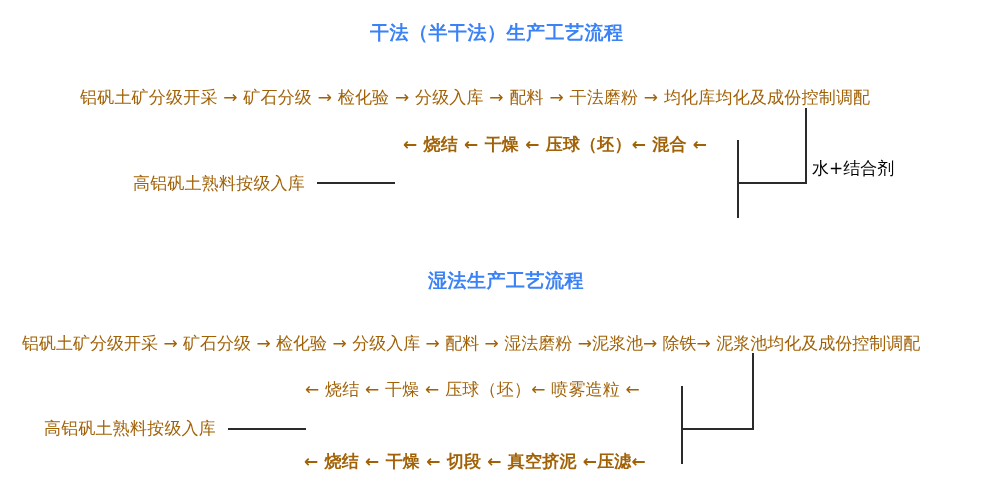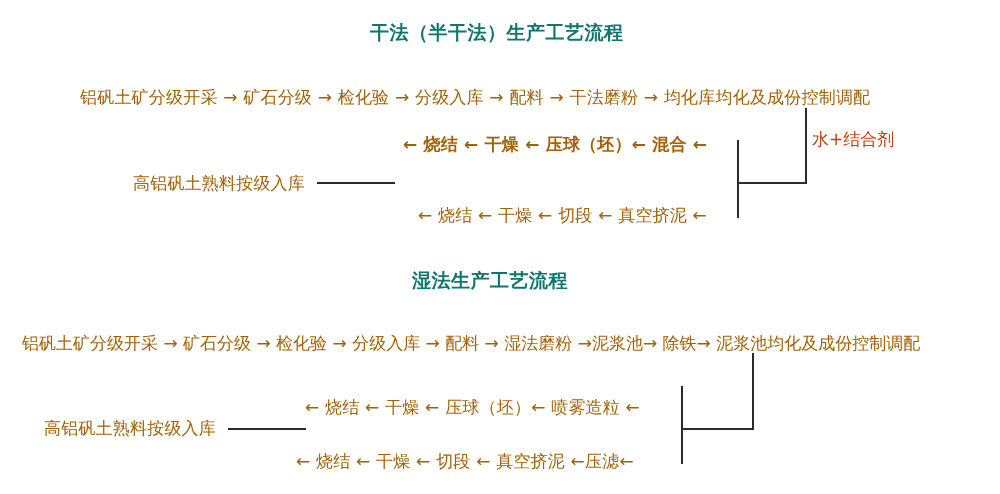--- a/index.html
+++ b/index.html
@@ -17,36 +17,37 @@
   }
   .canvas {
     position: relative;
     width: 1000px;
     height: 494px;
   }
   .title {
     position: absolute;
     font-size: 19px;
     font-weight: bold;
-    color: #0f766e;
+    color: #3b82f6;
     letter-spacing: 0.5px;
     white-space: nowrap;
   }
   .flow-row {
     position: absolute;
     font-size: 17px;
     color: #a16207;
     white-space: nowrap;
     letter-spacing: 0.2px;
   }
   .side-label {
     position: absolute;
     font-size: 17px;
-    color: #c2410c;
+    color: #000000;
     white-space: nowrap;
+    margin-top: 29px;
   }
   .vline {
     position: absolute;
     width: 2px;
     background: #2b2b2b;
   }
   .hline {
     position: absolute;
     height: 2px;
     background: #2b2b2b;
@@ -66,37 +67,36 @@
   <div class="title" style="left:370px; top:20px;">干法（半干法）生产工艺流程</div>
 
   <div class="flow-row" style="left:80px; top:86px;">铝矾土矿分级开采 → 矿石分级 → 检化验 → 分级入库 → 配料 → 干法磨粉 → 均化库均化及成份控制调配</div>
 
   <div class="flow-row" style="left:403px; top:133px;font-weight:bold;">← 烧结 ← 干燥 ← 压球（坯）← 混合 ←</div>
 
   <div class="flow-row" style="left:133px; top:172px;">高铝矾土熟料按级入库</div>
 
   <div class="dash-line" style="left:317px; top:182px; width:78px;"></div>
 
-  <div class="flow-row" style="left:418px; top:204px;">← 烧结 ← 干燥 ← 切段 ← 真空挤泥 ←</div>
 
   <div class="side-label" style="left:812px; top:128px;">水+结合剂</div>
 
   <div class="vline" style="left:805px; top:108px; height:76px;"></div>
   <div class="hline" style="left:737px; top:182px; width:70px;"></div>
   <div class="vline" style="left:737px; top:140px; height:78px;"></div>
 
-  <div class="title" style="left:412px; top:268px;">湿法生产工艺流程</div>
+  <div class="title" style="left:428px; top:268px;">湿法生产工艺流程</div>
 
   <div class="flow-row tight" style="left:22px; top:332px;">铝矾土矿分级开采 → 矿石分级 → 检化验 → 分级入库 → 配料 → 湿法磨粉 →泥浆池→ 除铁→ 泥浆池均化及成份控制调配</div>
 
-  <div class="flow-row" style="left:305px; top:378px;margin-top:18px;">← 烧结 ← 干燥 ← 压球（坯）← 喷雾造粒 ←</div>
+  <div class="flow-row" style="left:305px; top:378px;">← 烧结 ← 干燥 ← 压球（坯）← 喷雾造粒 ←</div>
 
   <div class="flow-row" style="left:44px; top:417px;">高铝矾土熟料按级入库</div>
 
   <div class="dash-line" style="left:228px; top:428px; width:78px;"></div>
 
-  <div class="flow-row" style="left:296px; top:450px;">← 烧结 ← 干燥 ← 切段 ← 真空挤泥 ←压滤←</div>
+  <div class="flow-row" style="left:304px; top:450px;font-weight:bold;">← 烧结 ← 干燥 ← 切段 ← 真空挤泥 ←压滤←</div>
 
   <div class="vline" style="left:752px; top:353px; height:76px;"></div>
   <div class="hline" style="left:681px; top:428px; width:73px;"></div>
   <div class="vline" style="left:681px; top:386px; height:78px;"></div>
 
 </div>
 
 </body></html>

